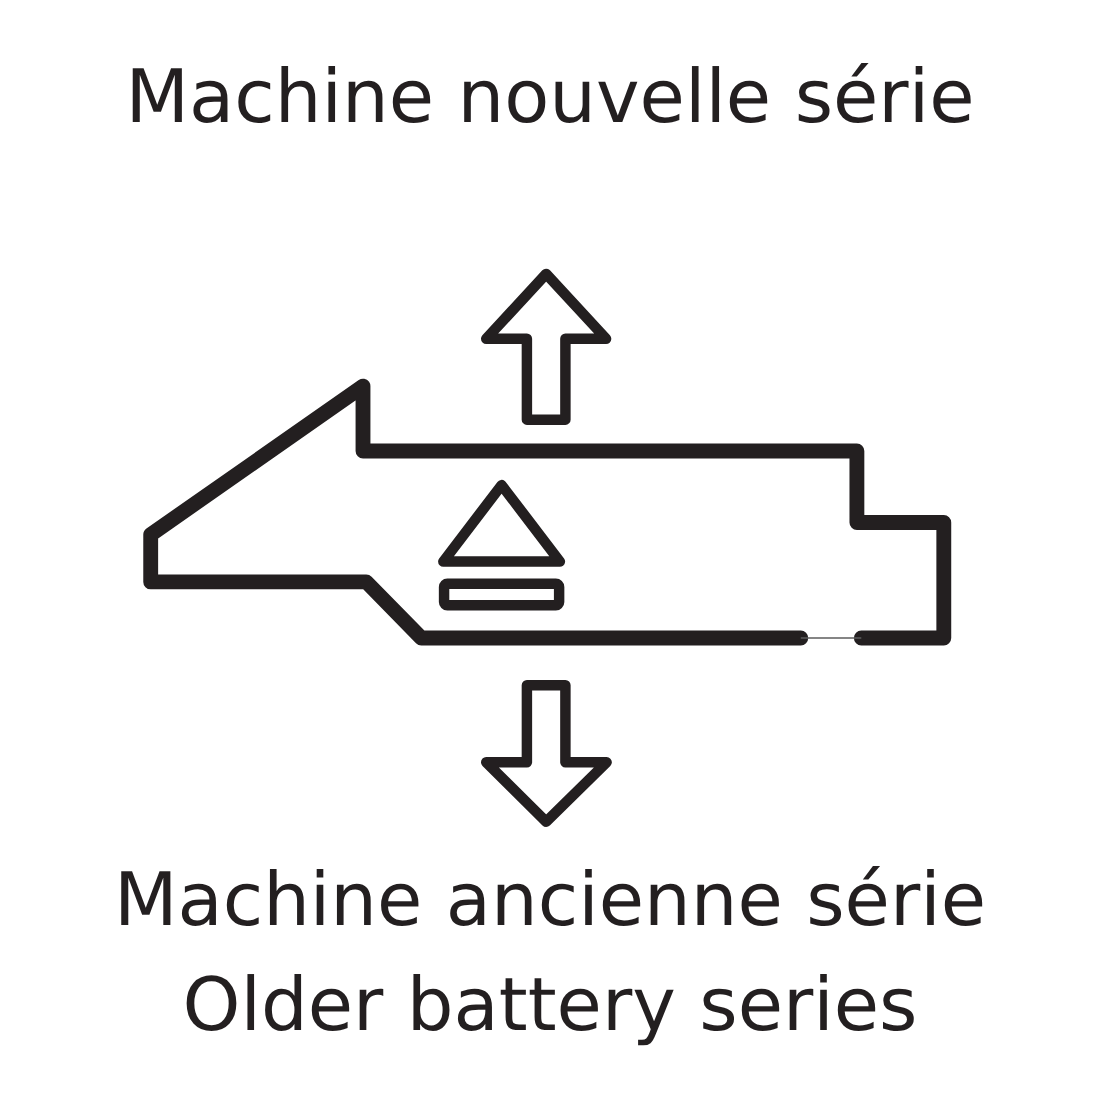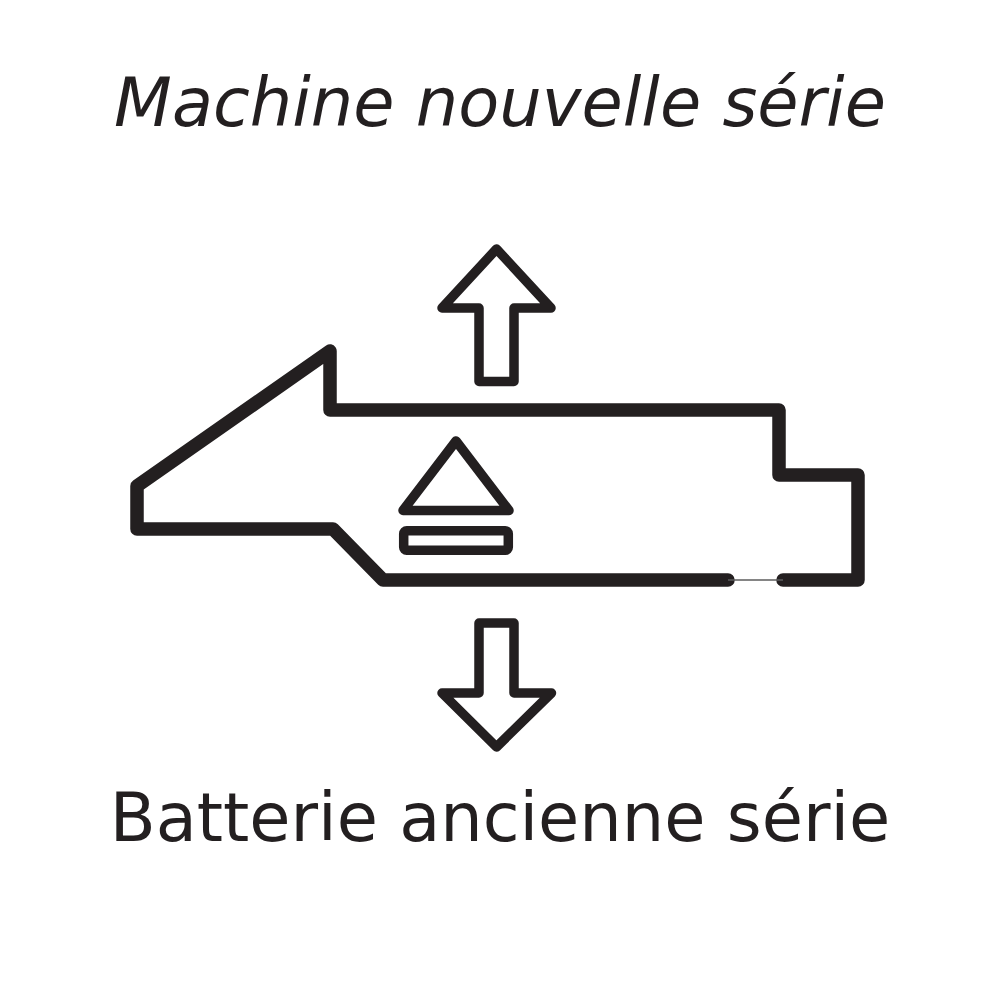--- a/index.html
+++ b/index.html
@@ -20,21 +20,21 @@
     position: absolute;
     left: 0;
     width: 1000px;
     text-align: center;
     font-size: 67px;
     line-height: 95px;
     font-weight: 400;
     white-space: nowrap;
     letter-spacing: 0;
   }
-  .caption-top { top: 56px; font-style: italic; }
+  .caption-top { top: 41px; }
   .caption-bottom { top: 771px; }
   .graphic {
     position: absolute;
     left: 0;
     top: 0;
     width: 1000px;
     height: 1000px;
   }
   .ink-stroke {
     stroke: var(--ink, #231f20);
@@ -65,16 +65,17 @@
 
     <g>
       <path class="ink-stroke" d="M 456 441 L 509 510.5 L 403 510.5 Z" stroke-width="9.5" stroke-linejoin="round"></path>
       <rect class="ink-stroke" x="403.7" y="530.7" width="104.6" height="19.6" rx="3" stroke-width="9.5" stroke-linejoin="round"></rect>
     </g>
 
     <path class="ink-stroke" d="M 496.5 747 L 551.5 693 L 514 693 L 514 623 L 479 623 L 479 693 L 442 693 Z" stroke-width="9.5" stroke-linejoin="round"></path>
   </svg>
 
   <div class="caption caption-bottom">
-    <div>Batterie ancienne série</div>
+    <div>Machine ancienne série</div>
+    <div>Older battery series</div>
   </div>
 
 </div>
 
 </body></html>

